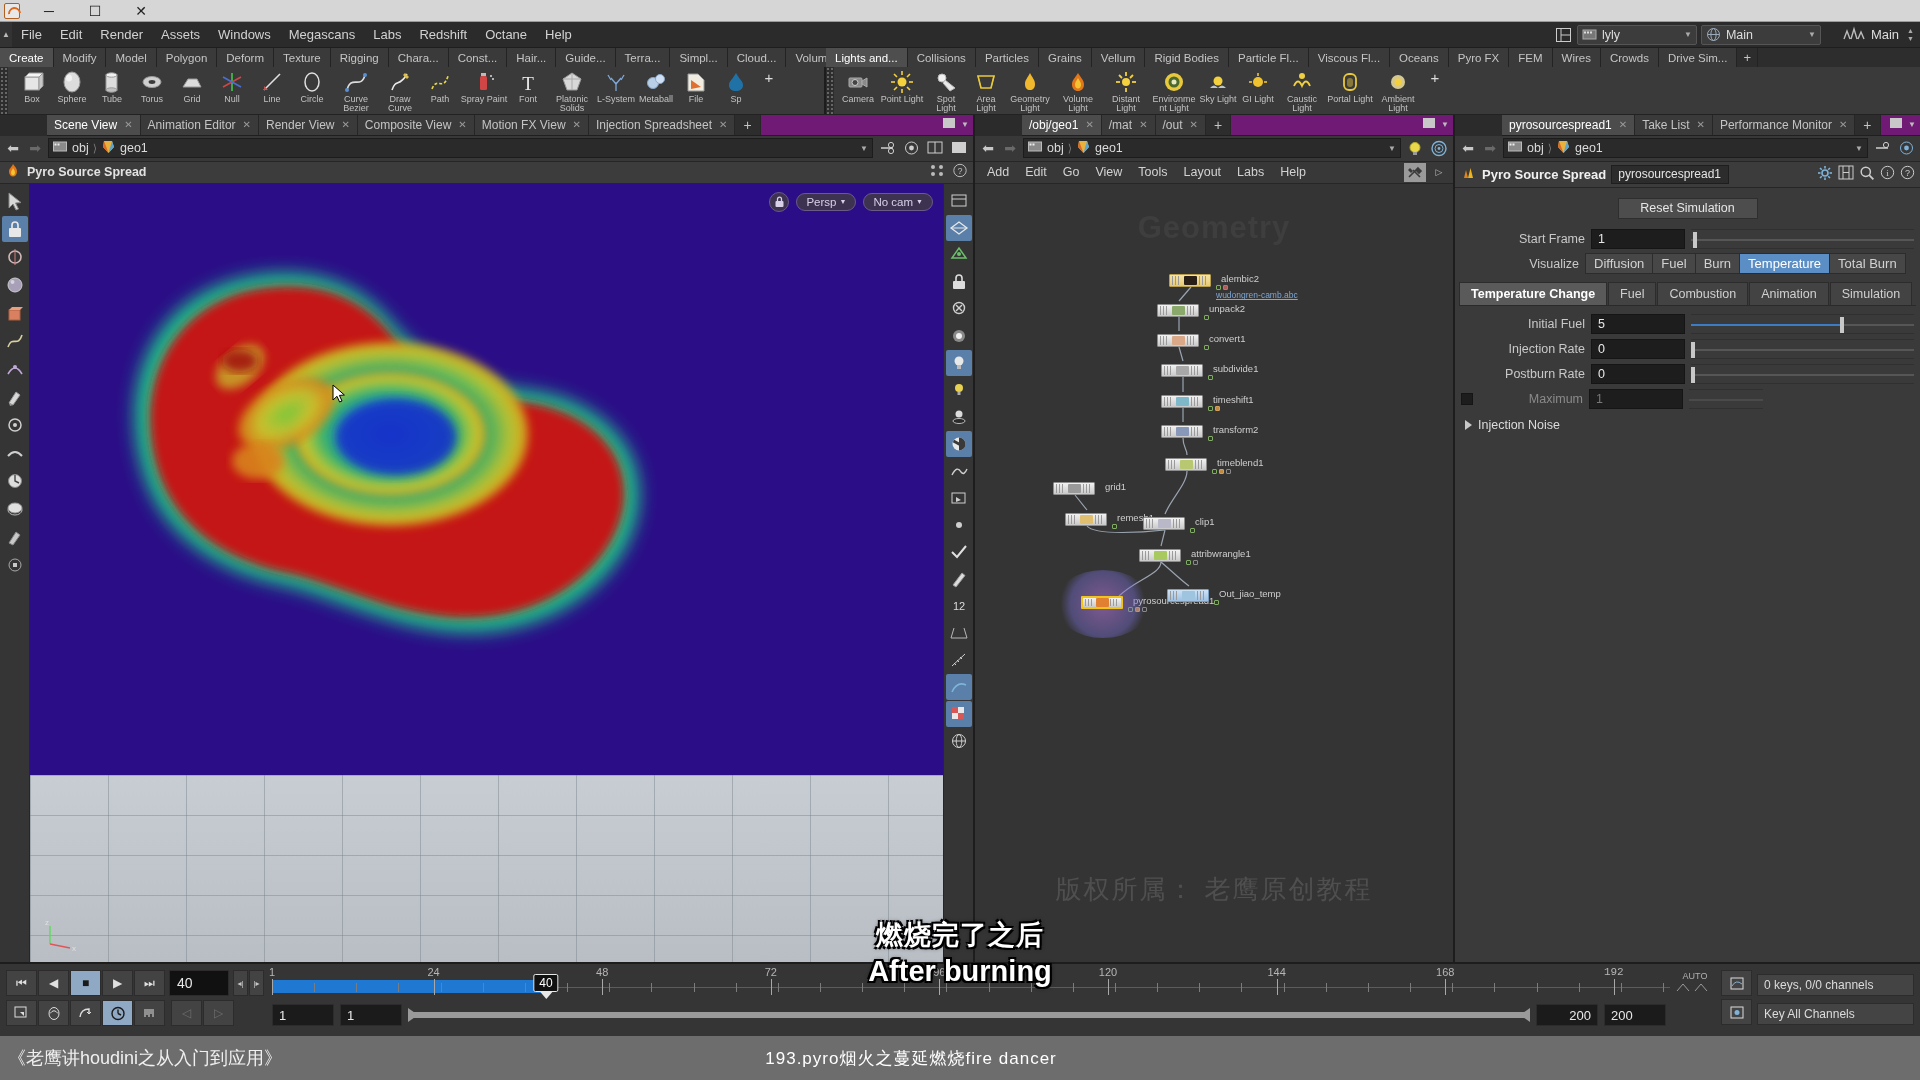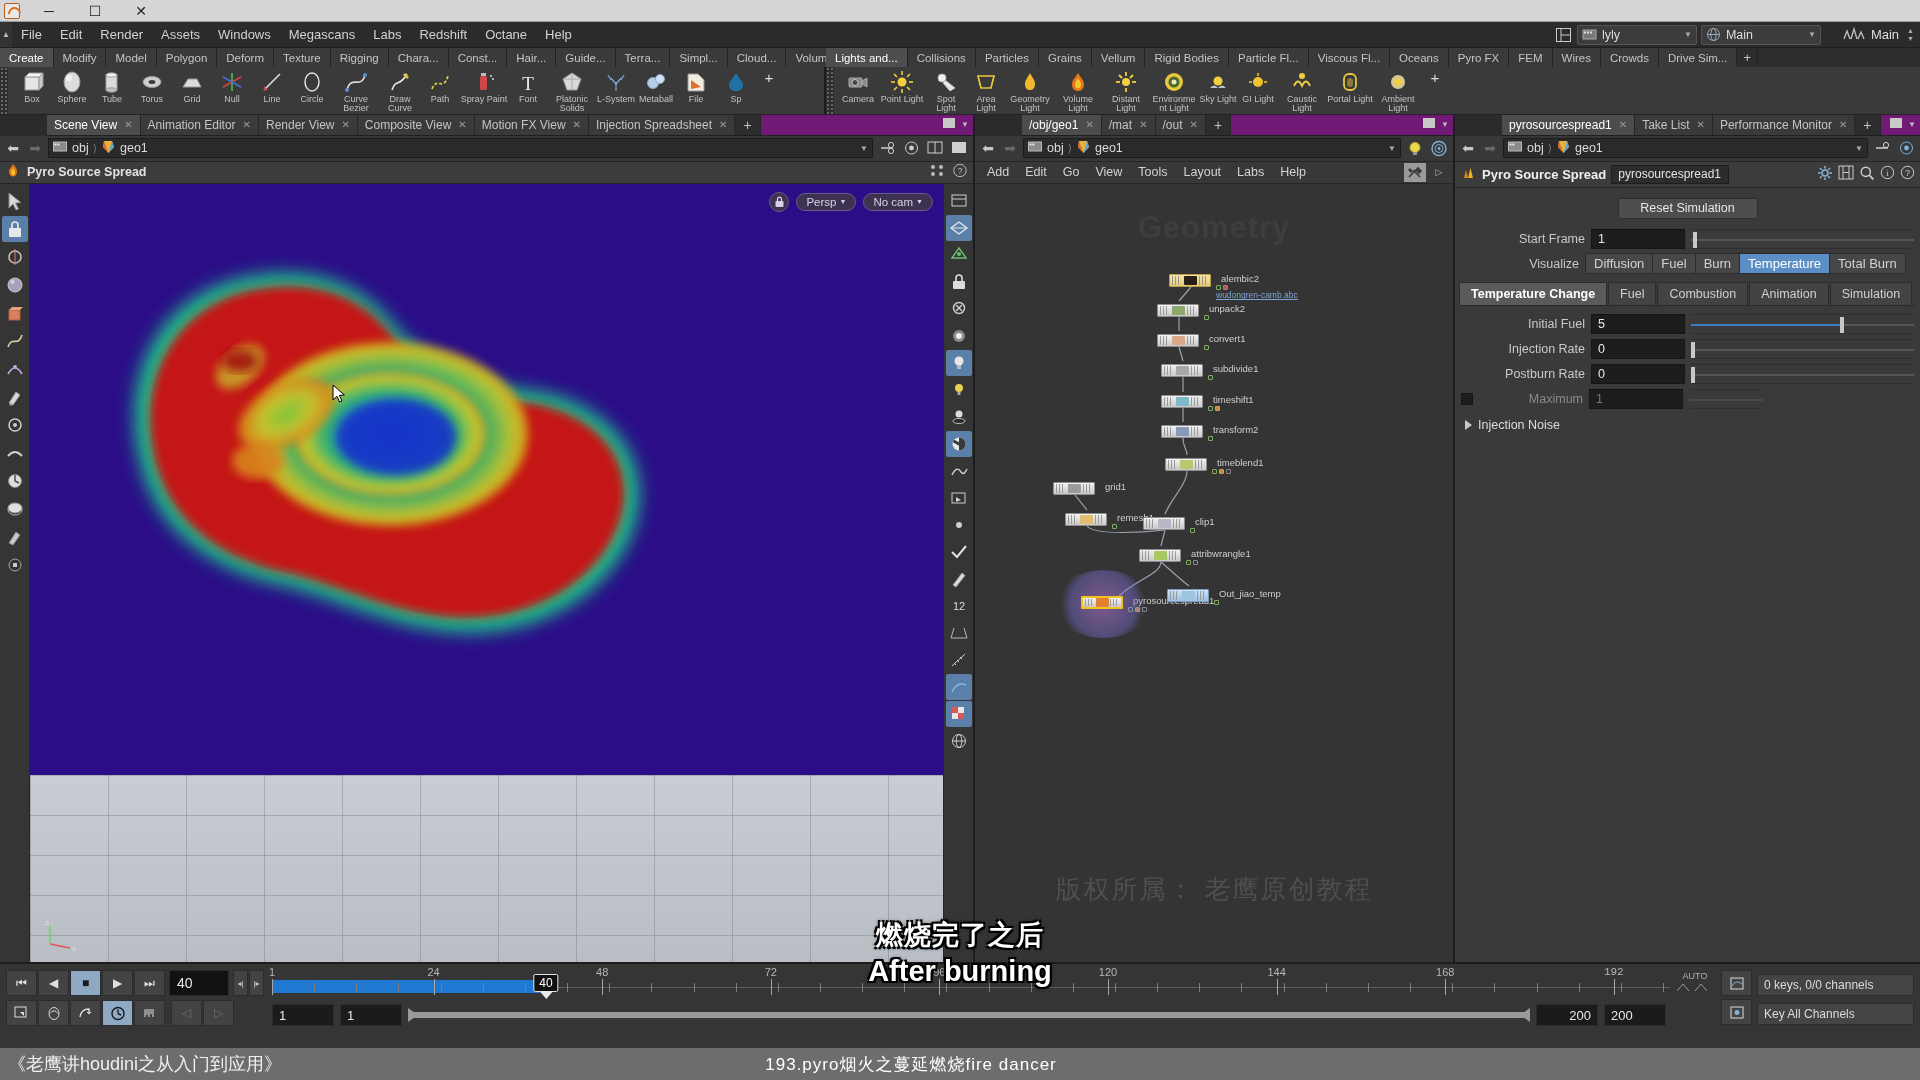--- a/index.html
+++ b/index.html
@@ -1743,18 +1743,18 @@
     <div class="status-btn">
       <span>Auto Update</span>
     </div>
   </div>
 
   <div style="position:absolute;left:0;right:0;bottom:92px;text-align:center;z-index:60;pointer-events:none">
     <div class="sub-cn">燃烧完了之后</div>
     <div class="sub-en">After burning</div>
   </div>
 
-  <div style="position:absolute;left:0;right:0;bottom:0;height:32px;background:#6d6d6d;display:flex;align-items:center;z-index:55">
+  <div style="position:absolute;left:0;right:0;bottom:0;height:44px;background:#6d6d6d;display:flex;align-items:center;z-index:55">
     <div style="font-size:18px;color:#f0f0f0;margin-left:8px;white-space:nowrap">《老鹰讲houdini之从入门到应用》</div>
     <div style="flex:1;text-align:center;font-size:17px;color:#fff;letter-spacing:1px;white-space:nowrap;margin-right:380px">193.pyro烟火之蔓延燃烧fire dancer</div>
   </div>
 
 </div>
 
 </body></html>

